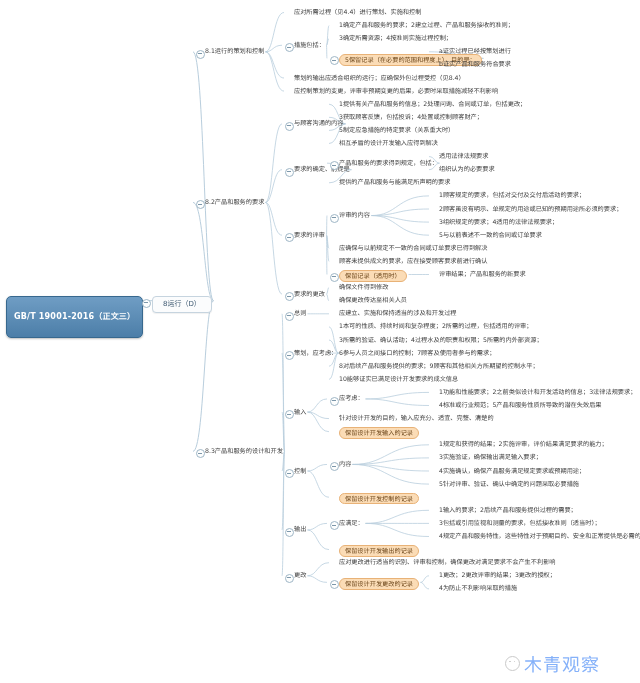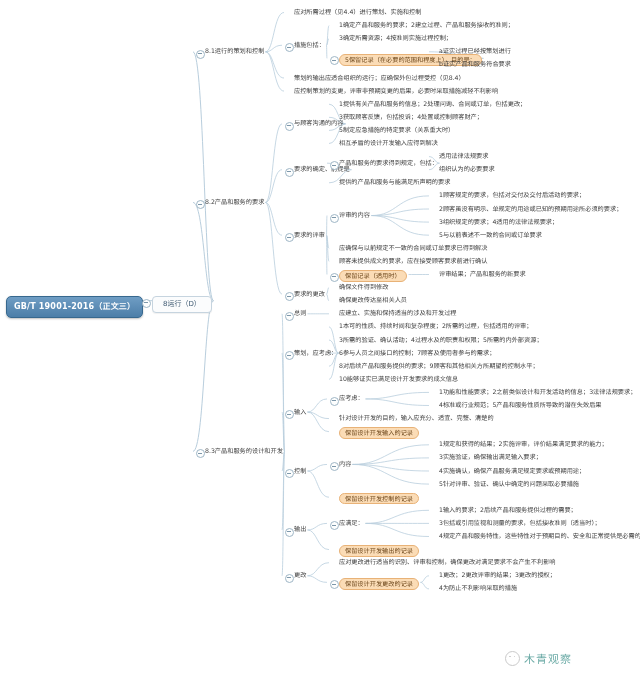--- a/index.html
+++ b/index.html
@@ -11,21 +11,21 @@
   #canvas{position:absolute;inset:0;}
   svg.links{position:absolute;left:0;top:0;width:640px;height:683px;pointer-events:none;}
   .node{position:absolute;white-space:nowrap;line-height:1.25;}
 
   
   .root{
     left:6px;top:273px;
     background:linear-gradient(#6f9dc4,#4c7ea8);
     border:1px solid #37688e;border-radius:5px;
     color:#ffffff;font-size:8px;font-weight:bold;
-    padding:5px 7px;
+    padding:15px 7px;
     box-shadow:0 1px 2px rgba(0,0,0,.25);
     letter-spacing:.2px;
   }
   
   .lvl2box{
     background:#fbfcfd;border:1px solid #c6d4df;border-radius:4px;
     color:#3f5a72;font-size:7px;padding:3px 10px;
     box-shadow:0 1px 1px rgba(0,0,0,.06);
   }
   
@@ -46,21 +46,21 @@
     color:#9a9a9a;opacity:.62;
   }
   .wm .face{
     width:13px;height:13px;border:1.2px solid #a8a8a8;border-radius:50%;
     position:relative;
   }
   .wm .face:before,.wm .face:after{
     content:"";position:absolute;top:4px;width:1.6px;height:1.6px;background:#a8a8a8;border-radius:50%;
   }
   .wm .face:before{left:3px;} .wm .face:after{left:7.5px;}
-  .wm .wt{font-size:11px;letter-spacing:1px;color:#0f766e;font-family:Liberation Sans, sans-serif;}
+  .wm .wt{font-size:18px;letter-spacing:1px;color:#3b82f6;font-family:Liberation Sans, sans-serif;}
 </style>
 </head>
 <body>
 
 <div id="canvas">
   <svg class="links" id="links">
       <path d="M144.5,300.7 C147.875,300.7 147.875,300.7 152,300.7" stroke="#b9cedd" stroke-width="1" fill="none"></path>
       <path d="M213.5,300.7 C204.275,300.7 204.275,51.8 193,51.8" stroke="#b9cedd" stroke-width="1" fill="none"></path>
       <path d="M213.5,300.7 C204.275,300.7 204.275,202.45 193,202.45" stroke="#b9cedd" stroke-width="1" fill="none"></path>
       <path d="M213.5,300.7 C204.275,300.7 204.275,451.34999999999997 193,451.34999999999997" stroke="#b9cedd" stroke-width="1" fill="none"></path>

